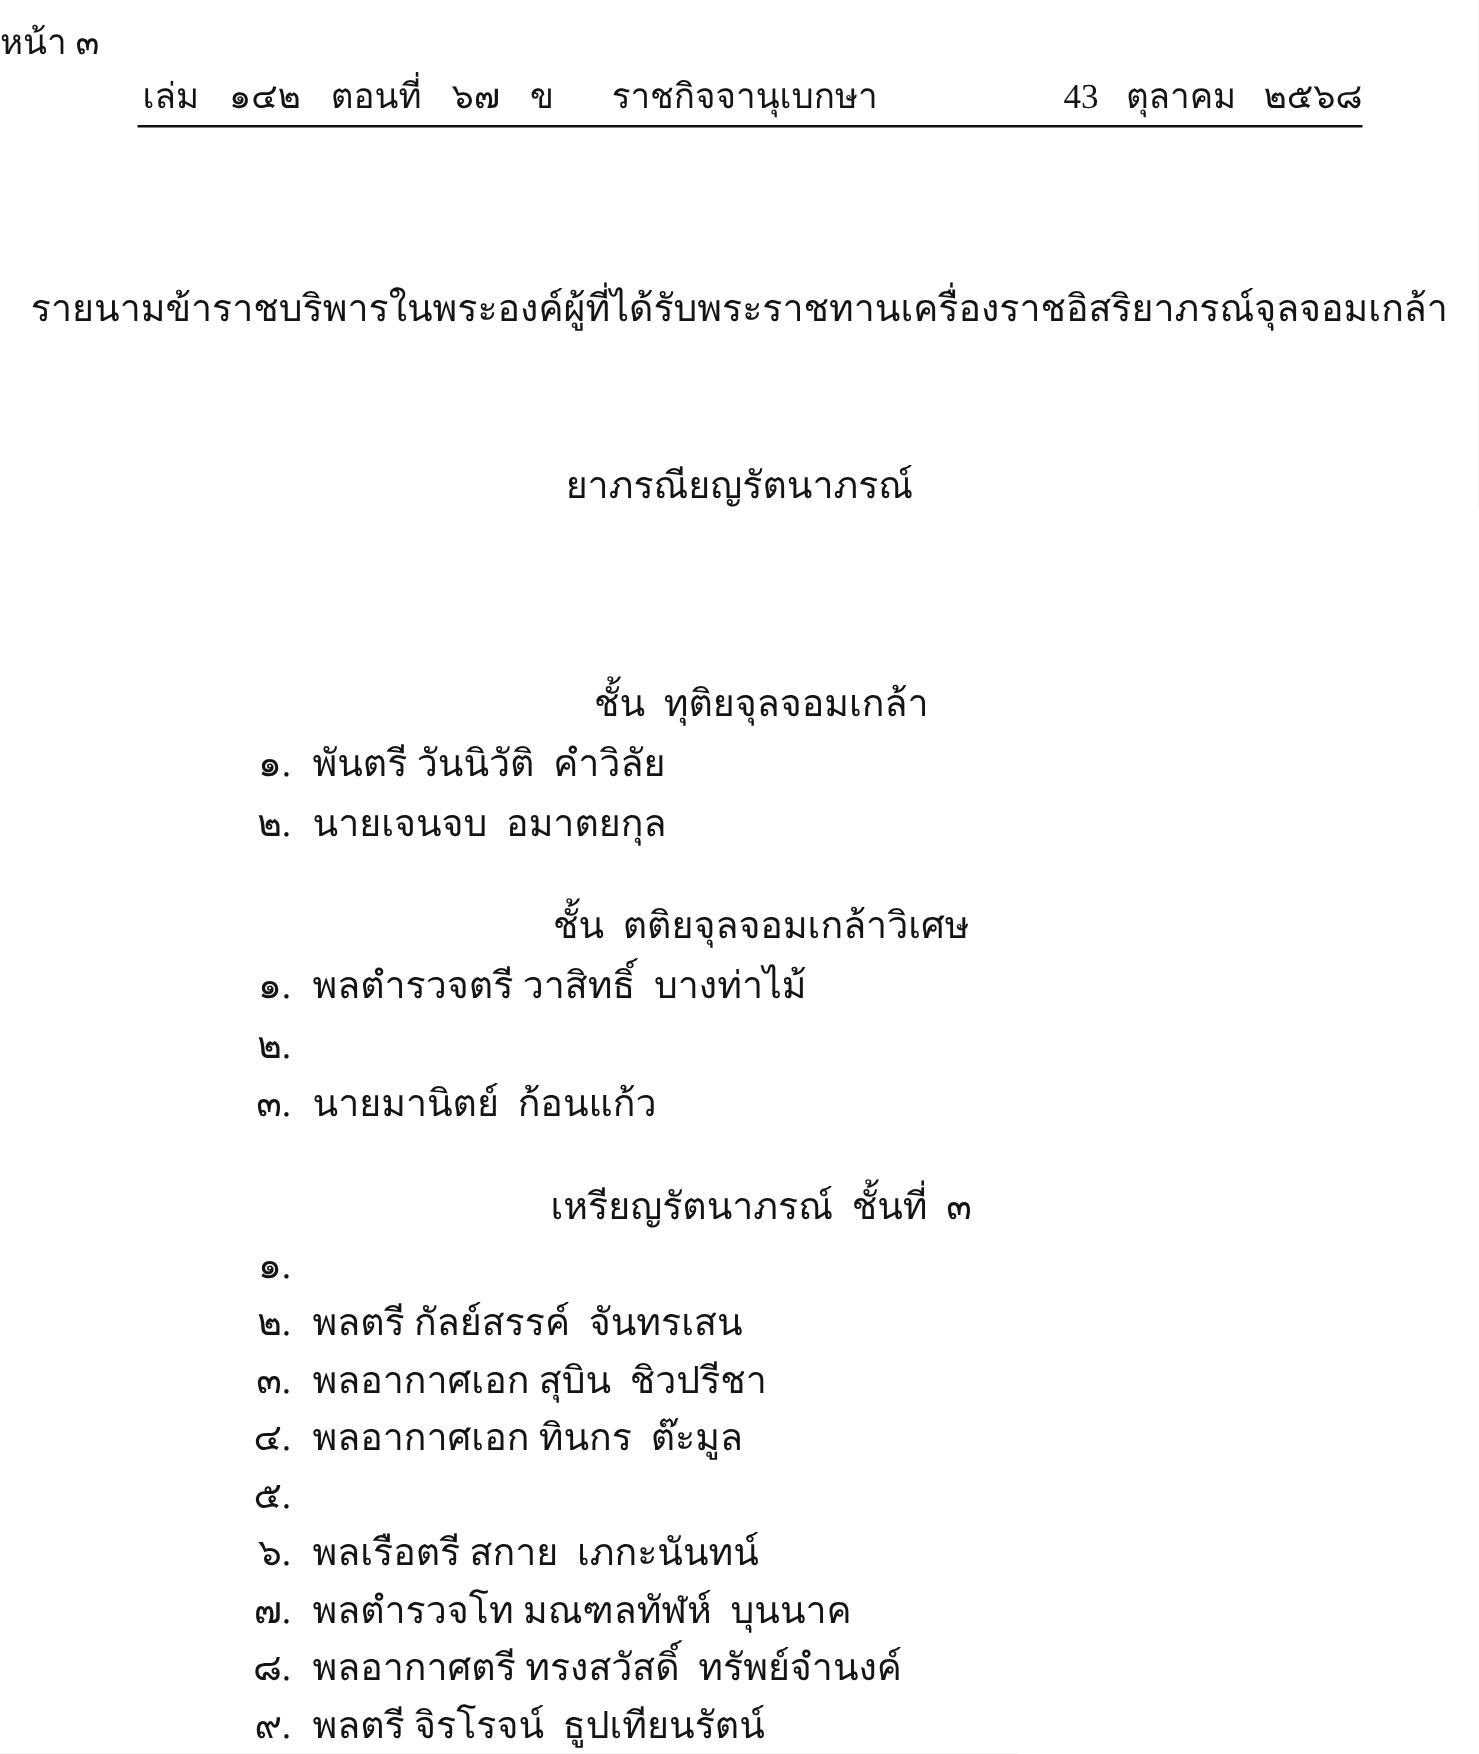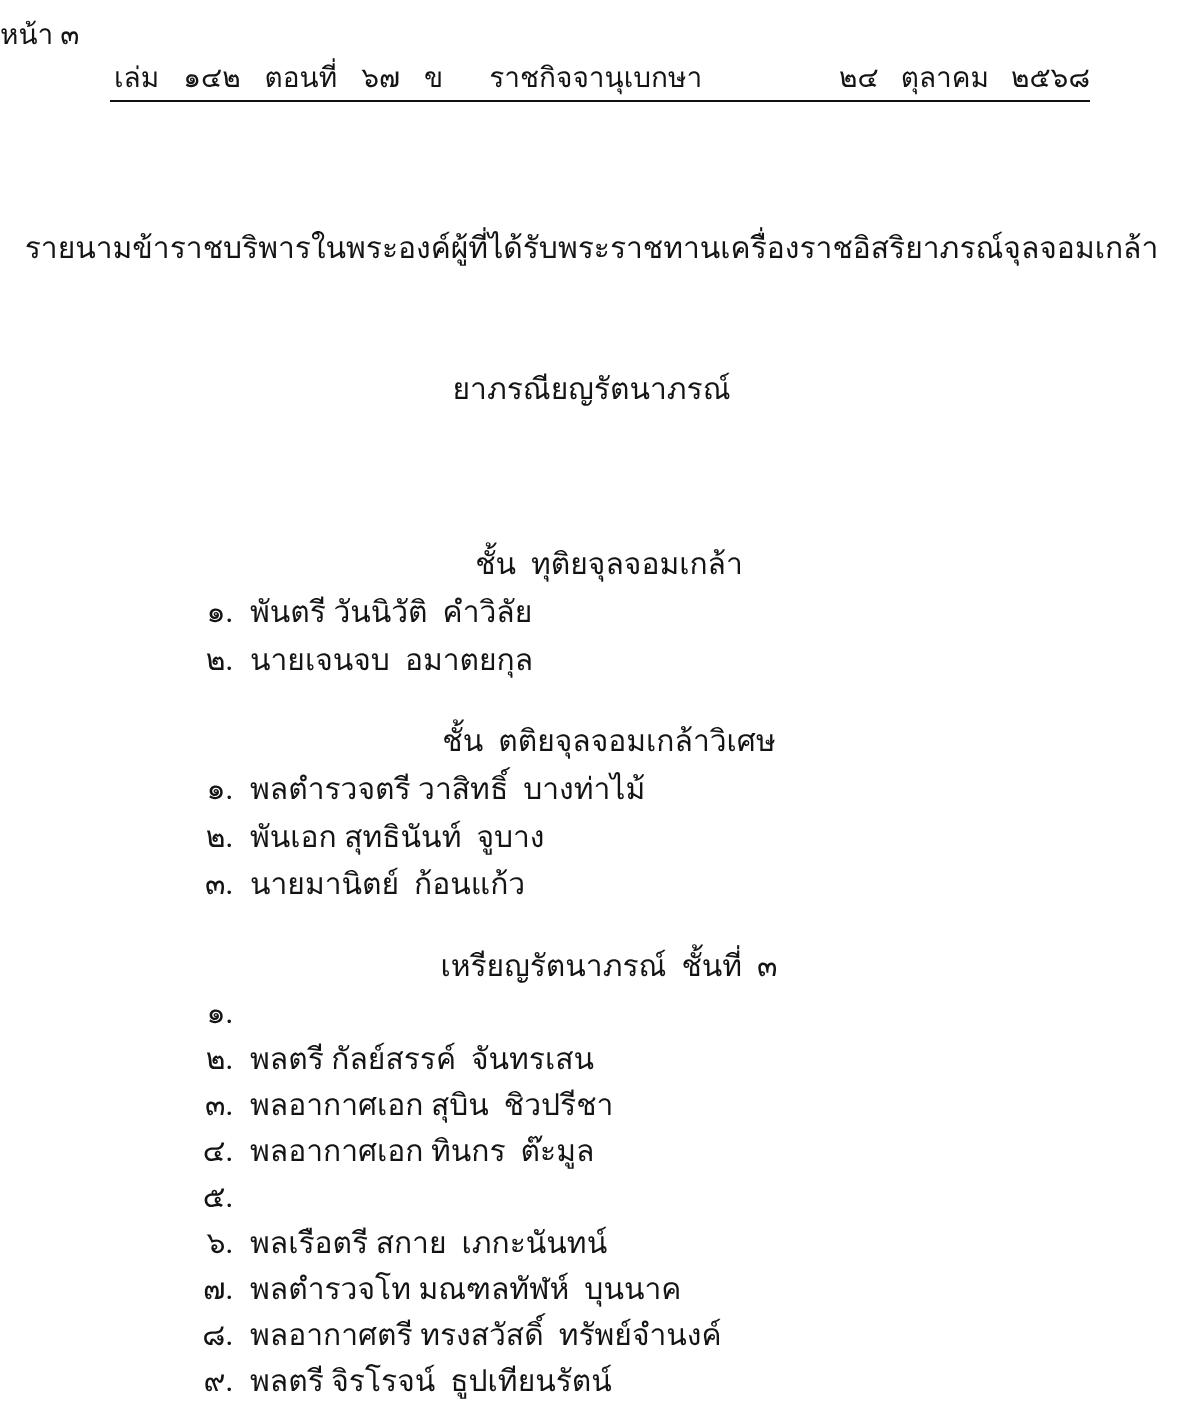--- a/index.html
+++ b/index.html
@@ -92,21 +92,21 @@
   <div class="hdr-line2">
     <div class="vol-info">
       <span>เล่ม</span>
       <span>๑๔๒</span>
       <span>ตอนที่</span>
       <span>๖๗</span>
       <span>ข</span>
     </div>
     <div class="gazette-name">ราชกิจจานุเบกษา</div>
     <div class="issue-date">
-      <span>๒๔</span>
+      <span>43</span>
       <span>ตุลาคม</span>
       <span>๒๕๖๘</span>
     </div>
   </div>
 
   <div class="doc-title">
     <div>รายนามข้าราชบริพารในพระองค์ผู้ที่ได้รับพระราชทานเครื่องราชอิสริยาภรณ์จุลจอมเกล้า</div>
     <div>ยาภรณียญรัตนาภรณ์</div>
   </div>
 
@@ -123,21 +123,20 @@
   </div>
 
   <div class="section-heading">ชั้น  ตติยจุลจอมเกล้าวิเศษ</div>
   <div class="items sec2">
     <div class="item">
       <span class="no">๑.</span>
       <span class="nm">พลตำรวจตรี วาสิทธิ์  บางท่าไม้</span>
     </div>
     <div class="item">
       <span class="no">๒.</span>
-      <span class="nm">พันเอก สุทธินันท์  จูบาง</span>
     </div>
     <div class="item">
       <span class="no">๓.</span>
       <span class="nm">นายมานิตย์  ก้อนแก้ว</span>
     </div>
   </div>
 
   <div class="section-heading">เหรียญรัตนาภรณ์  ชั้นที่  ๓</div>
   <div class="items sec3">
     <div class="item">

